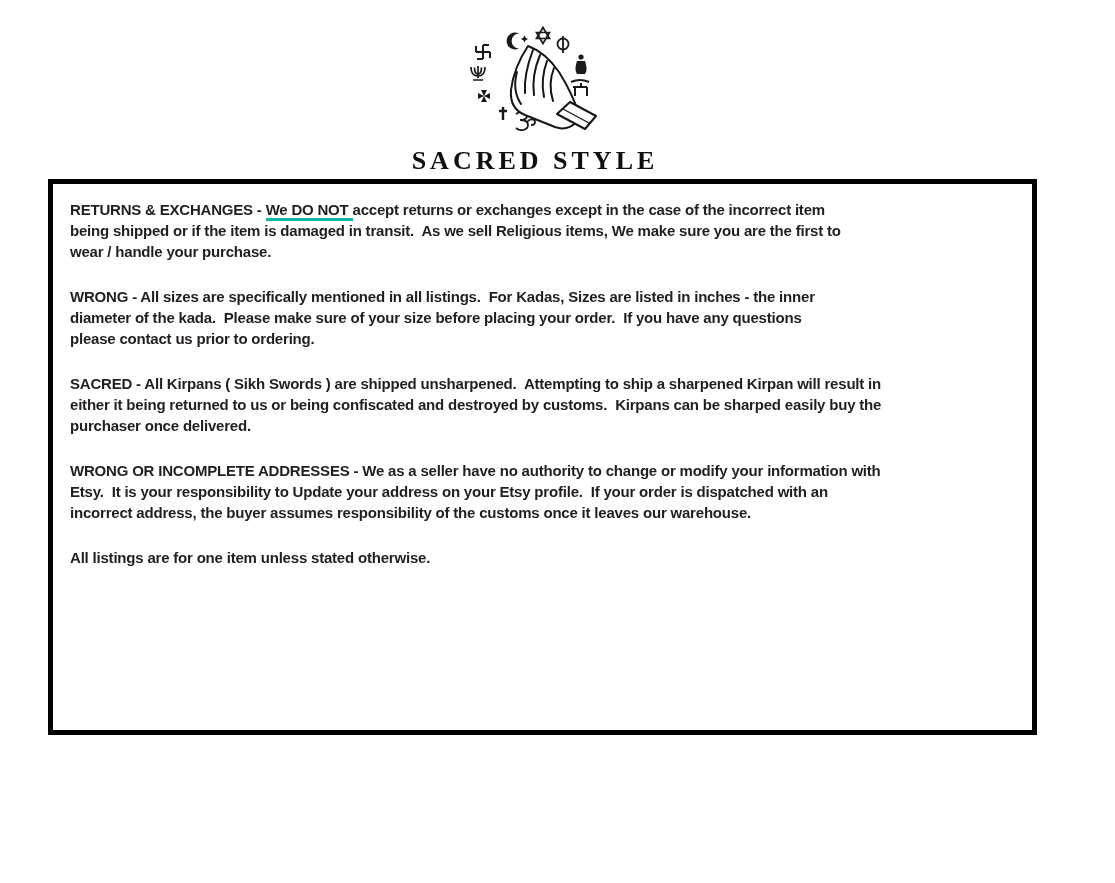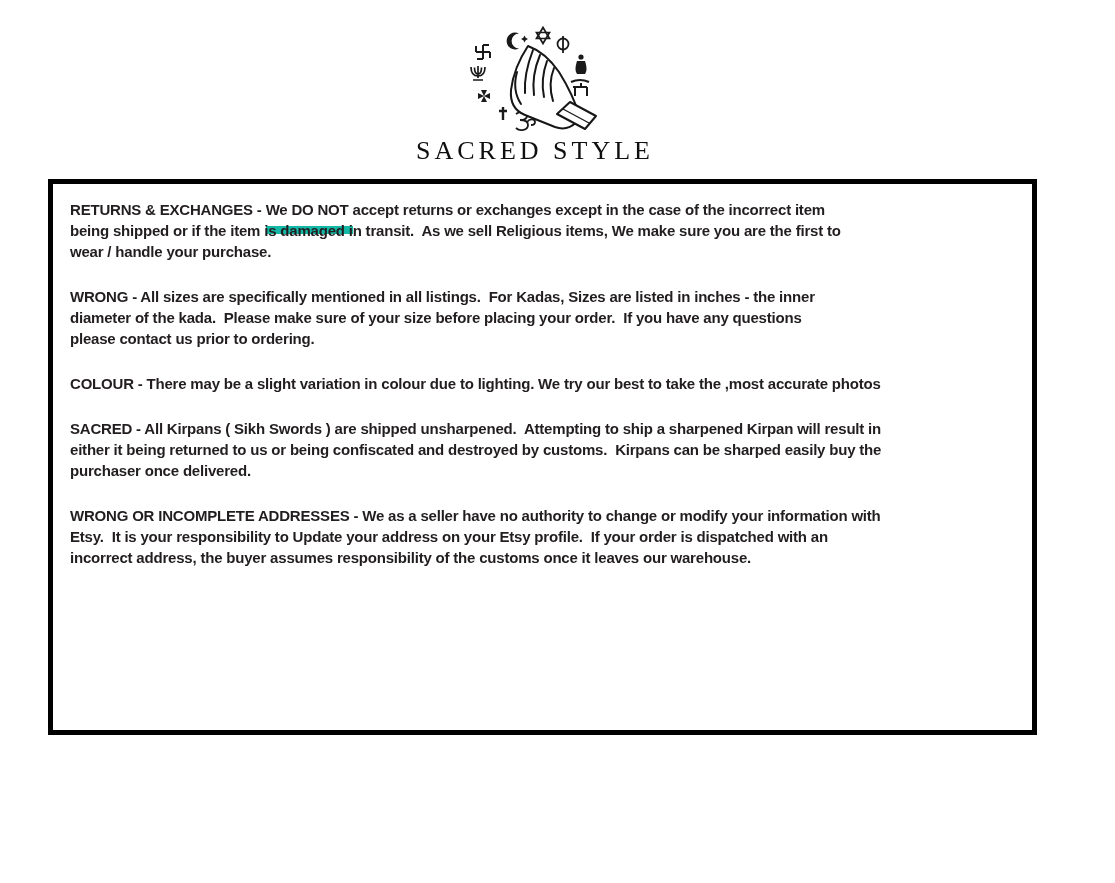--- a/index.html
+++ b/index.html
@@ -2,32 +2,32 @@
 <html><head>
 <meta charset="utf-8">
 <style>
   html,body{margin:0;padding:0;background:#ffffff;}
   body{width:1115px;height:883px;font-family:"Liberation Sans",sans-serif;}
   .page{position:relative;width:1115px;height:883px;background:#ffffff;overflow:hidden;}
 
   
   .logo{position:absolute;left:385px;top:10px;width:300px;text-align:center;}
   .logo svg{display:block;margin:0 auto;}
-  .brand{font-family:"Liberation Serif","DejaVu Serif",serif;font-weight:normal;
-         font-size:26px;letter-spacing:4px;color:#0f0f0f;white-space:nowrap;margin-top:4px;}
+  .brand{font-family:"Liberation Serif","DejaVu Serif",serif;font-weight:bold;
+         font-size:26px;letter-spacing:4px;color:#0f0f0f;white-space:nowrap;margin-top:14px;}
 
   
   .policy-box{position:absolute;left:48px;top:179px;width:989px;height:556px;
               border:5px solid #000;box-sizing:border-box;
               padding:15px 8px 0 17px;color:#221e1f;}
   .para{margin:0 0 24px 0;font-size:15px;font-weight:bold;line-height:21px;
         letter-spacing:-0.2px;}
   .para span{white-space:pre-wrap;margin-top:8px;}
   .gap-extra{margin-top:9px;}
-  .do-not{border-bottom:8px solid #14b8a6;padding-bottom:8px;}
+  .do-not{border-bottom:3px solid #14b8a6;padding-bottom:0px;}
   .closing{margin:2px 0 0 0;font-size:18px;font-weight:bold;line-height:24px;
            letter-spacing:-0.2px;}
 </style>
 </head>
 <body>
 
 <div class="page">
 
   <header class="logo">
     <svg width="240" height="122" viewBox="0 0 240 122" aria-hidden="true">
@@ -99,27 +99,27 @@
 
     <p class="para"><span>RETURNS &amp; EXCHANGES</span><span> - </span><span class="do-not">We DO NOT </span><span>accept returns or exchanges except in the case of the incorrect item
 being shipped or if the item is damaged in transit.  As we sell Religious items, We make sure you are the first to
 wear / handle your purchase.</span></p>
 
 
     <p class="para"><span>WRONG</span><span> - </span><span>All sizes are specifically mentioned in all listings.  For Kadas, Sizes are listed in inches - the inner
 diameter of the kada.  Please make sure of your size before placing your order.  If you have any questions
 please contact us prior to ordering.</span></p>
 
-    <p class="para gap-extra"><span>COLOUR</span><span> - </span><span>There may be a slight variation in colour due to lighting. We try our best to take the ,most accurate photos</span></p>
 
     <p class="para"><span>SACRED</span><span> - </span><span>All Kirpans ( Sikh Swords ) are shipped unsharpened.  Attempting to ship a sharpened Kirpan will result in
 either it being returned to us or being confiscated and destroyed by customs.  Kirpans can be sharped easily buy the
 purchaser once delivered.</span></p>
 
     <p class="para"><span>WRONG OR INCOMPLETE ADDRESSES</span><span> - </span><span>We as a seller have no authority to change or modify your information with
 Etsy.  It is your responsibility to Update your address on your Etsy profile.  If your order is dispatched with an
 incorrect address, the buyer assumes responsibility of the customs once it leaves our warehouse.</span></p>
 
+    <p class="para"><span>All listings are for one item unless stated otherwise.</span></p>
 
 
   </section>
 
 </div>
 
 </body></html>

